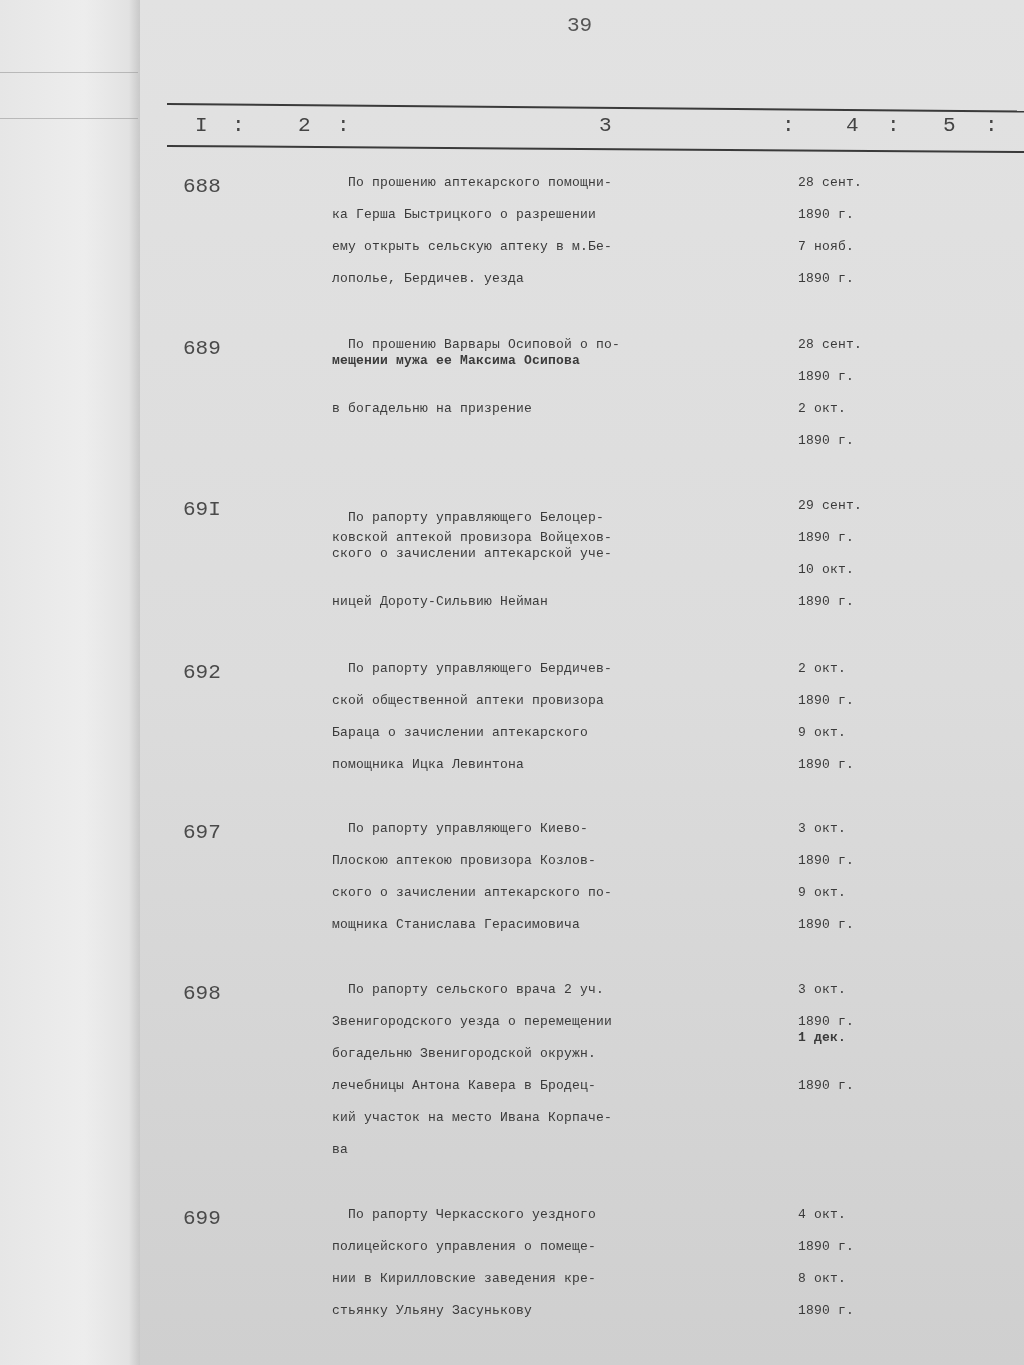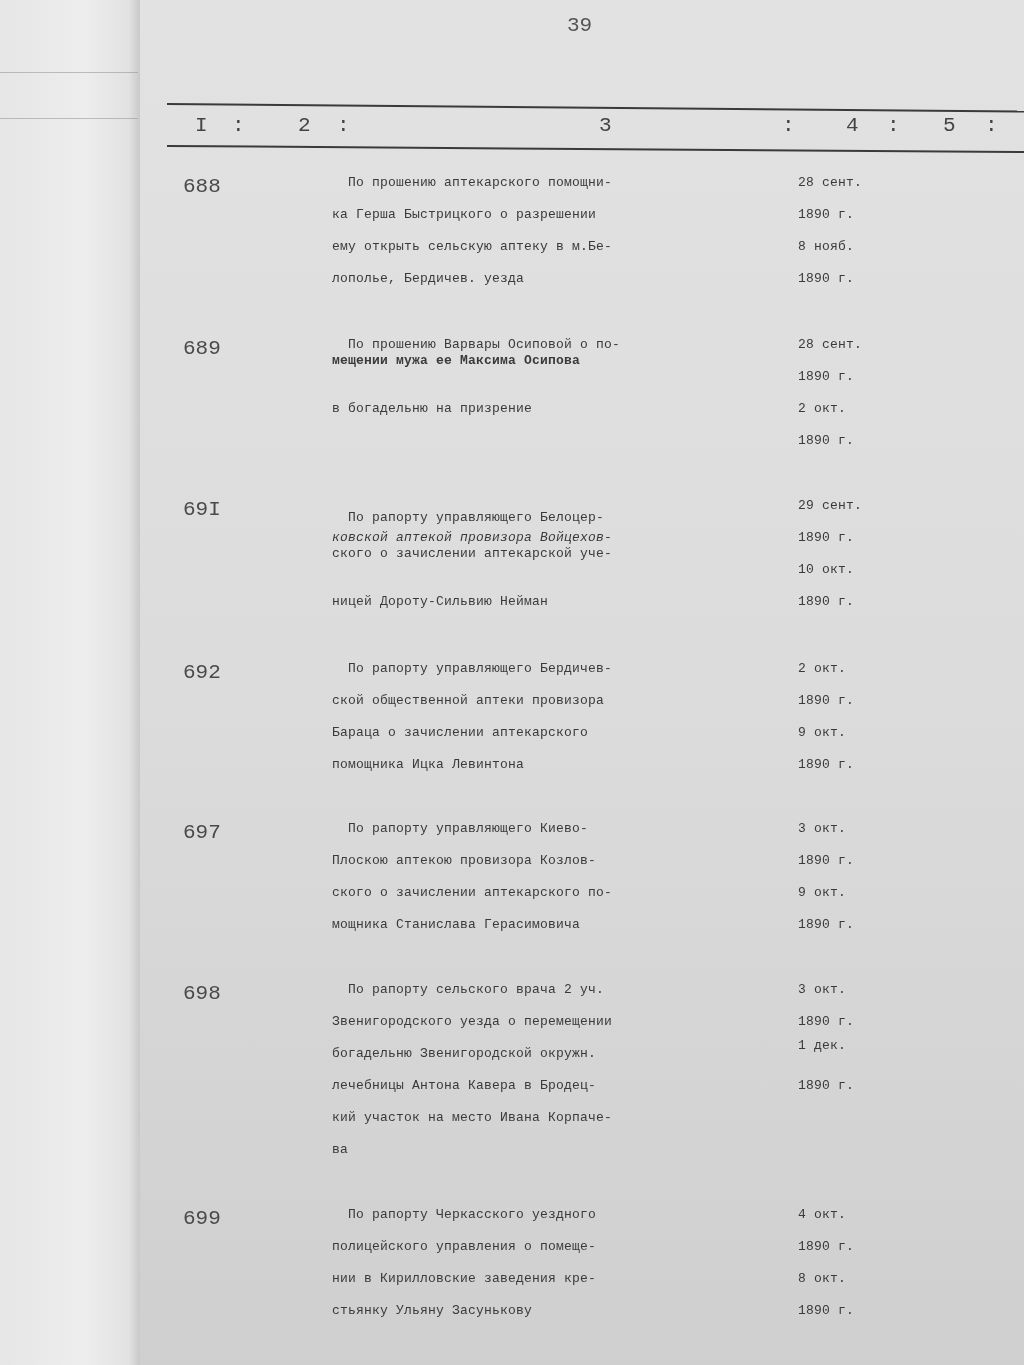--- a/index.html
+++ b/index.html
@@ -67,39 +67,39 @@
   <div class="rule bottom"></div>
 
   <div class="entry" style="top:175px;">
     <div class="num">688</div>
     <div class="line desc" style="top:0px;">  По прошению аптекарского помощни-</div>
     <div class="line desc" style="top:32px;">ка Герша Быстрицкого о разрешении</div>
     <div class="line desc" style="top:64px;">ему открыть сельскую аптеку в м.Бе-</div>
     <div class="line desc" style="top:96px;">лополье, Бердичев. уезда</div>
     <div class="line date" style="top:0px;">28 сент.</div>
     <div class="line date" style="top:32px;">1890 г.</div>
-    <div class="line date" style="top:64px;">8 нояб.</div>
+    <div class="line date" style="top:64px;">7 нояб.</div>
     <div class="line date" style="top:96px;">1890 г.</div>
   </div>
 
   <div class="entry" style="top:337px;">
     <div class="num">689</div>
     <div class="line desc" style="top:0px;">  По прошению Варвары Осиповой о по-</div>
     <div class="line desc" style="top:16px;font-weight:bold;">мещении мужа ее Максима Осипова</div>
     <div class="line desc" style="top:64px;">в богадельню на призрение</div>
     <div class="line date" style="top:0px;">28 сент.</div>
     <div class="line date" style="top:32px;">1890 г.</div>
     <div class="line date" style="top:64px;">2 окт.</div>
     <div class="line date" style="top:96px;">1890 г.</div>
   </div>
 
   <div class="entry" style="top:498px;">
     <div class="num">69I</div>
     <div class="line desc" style="top:12px;">  По рапорту управляющего Белоцер-</div>
-    <div class="line desc" style="top:32px;font-style:italic;">ковской аптекой провизора Войцехов-</div>
+    <div class="line desc" style="top:32px;">ковской аптекой провизора Войцехов-</div>
     <div class="line desc" style="top:48px;">ского о зачислении аптекарской уче-</div>
     <div class="line desc" style="top:96px;">ницей Дороту-Сильвию Нейман</div>
     <div class="line date" style="top:0px;">29 сент.</div>
     <div class="line date" style="top:32px;">1890 г.</div>
     <div class="line date" style="top:64px;">10 окт.</div>
     <div class="line date" style="top:96px;">1890 г.</div>
   </div>
 
   <div class="entry" style="top:661px;">
     <div class="num">692</div>
@@ -128,21 +128,21 @@
   <div class="entry" style="top:982px;">
     <div class="num">698</div>
     <div class="line desc" style="top:0px;">  По рапорту сельского врача 2 уч.</div>
     <div class="line desc" style="top:32px;">Звенигородского уезда о перемещении</div>
     <div class="line desc" style="top:64px;">богадельню Звенигородской окружн.</div>
     <div class="line desc" style="top:96px;">лечебницы Антона Кавера в Бродец-</div>
     <div class="line desc" style="top:128px;">кий участок на место Ивана Корпаче-</div>
     <div class="line desc" style="top:160px;">ва</div>
     <div class="line date" style="top:0px;">3 окт.</div>
     <div class="line date" style="top:32px;">1890 г.</div>
-    <div class="line date" style="top:56px;">1 дек.</div>
+    <div class="line date" style="top:48px;font-weight:bold;">1 дек.</div>
     <div class="line date" style="top:96px;">1890 г.</div>
   </div>
 
   <div class="entry" style="top:1207px;">
     <div class="num">699</div>
     <div class="line desc" style="top:0px;">  По рапорту Черкасского уездного</div>
     <div class="line desc" style="top:32px;">полицейского управления о помеще-</div>
     <div class="line desc" style="top:64px;">нии в Кирилловские заведения кре-</div>
     <div class="line desc" style="top:96px;">стьянку Ульяну Засунькову</div>
     <div class="line date" style="top:0px;">4 окт.</div>

